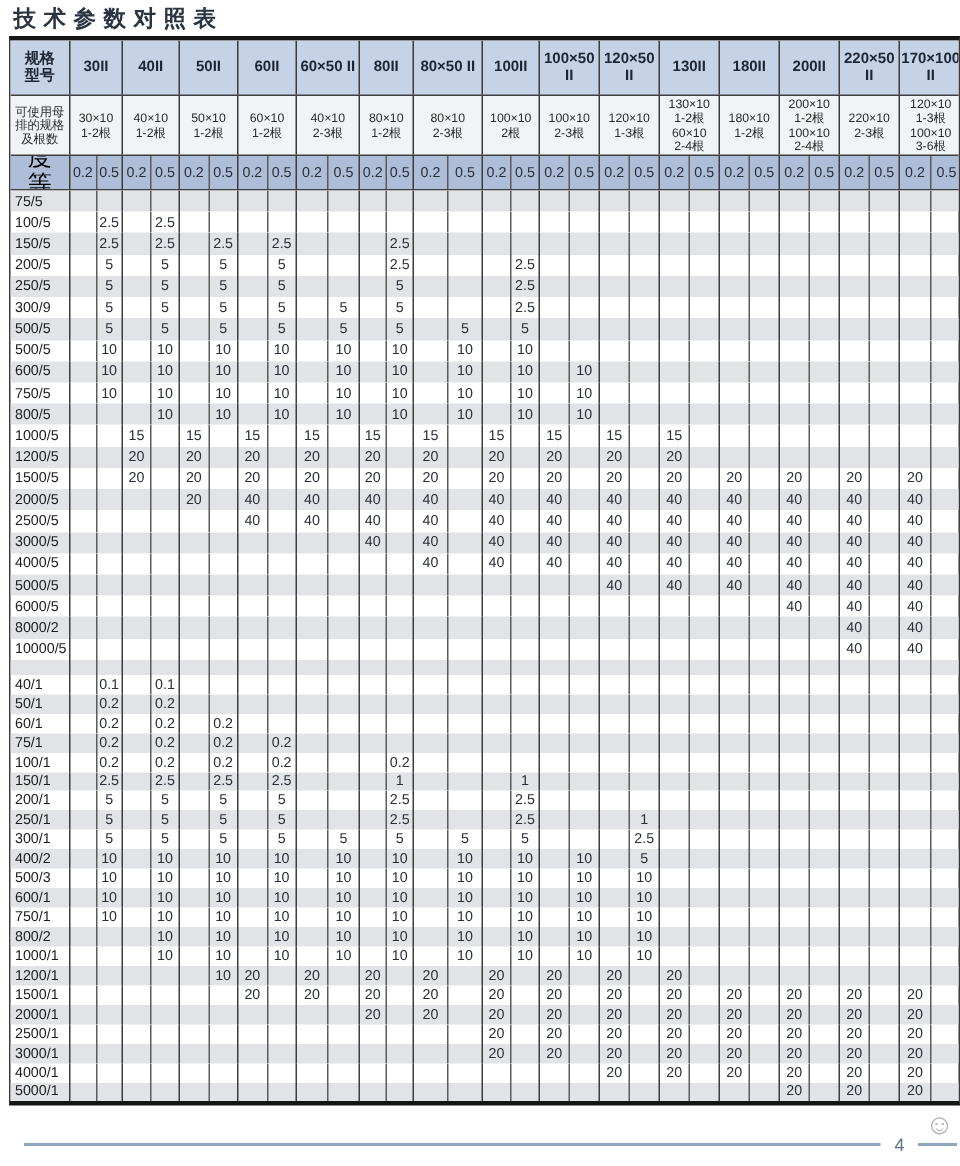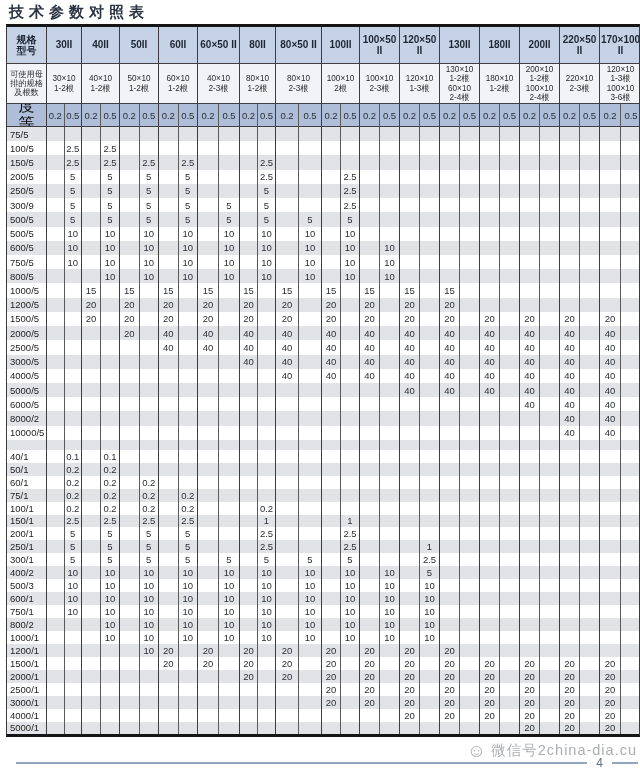--- a/index.html
+++ b/index.html
@@ -3062,20 +3062,19 @@
       </div>
       <div class="cell pair" style="width: 42px;">
         <div class="half a">20</div>
         <div class="half b"></div>
       </div>
     </div>
   </div>
 
 <div class="wm">
   <span class="smiley">☺</span>
-  <span>微信号2china-dia.cu</span>
 </div>
 
 <div class="footer">
   <div class="fl left"></div>
   <div class="pn">4</div>
   <div class="fl right"></div>
 </div>
 
 </body></html>

